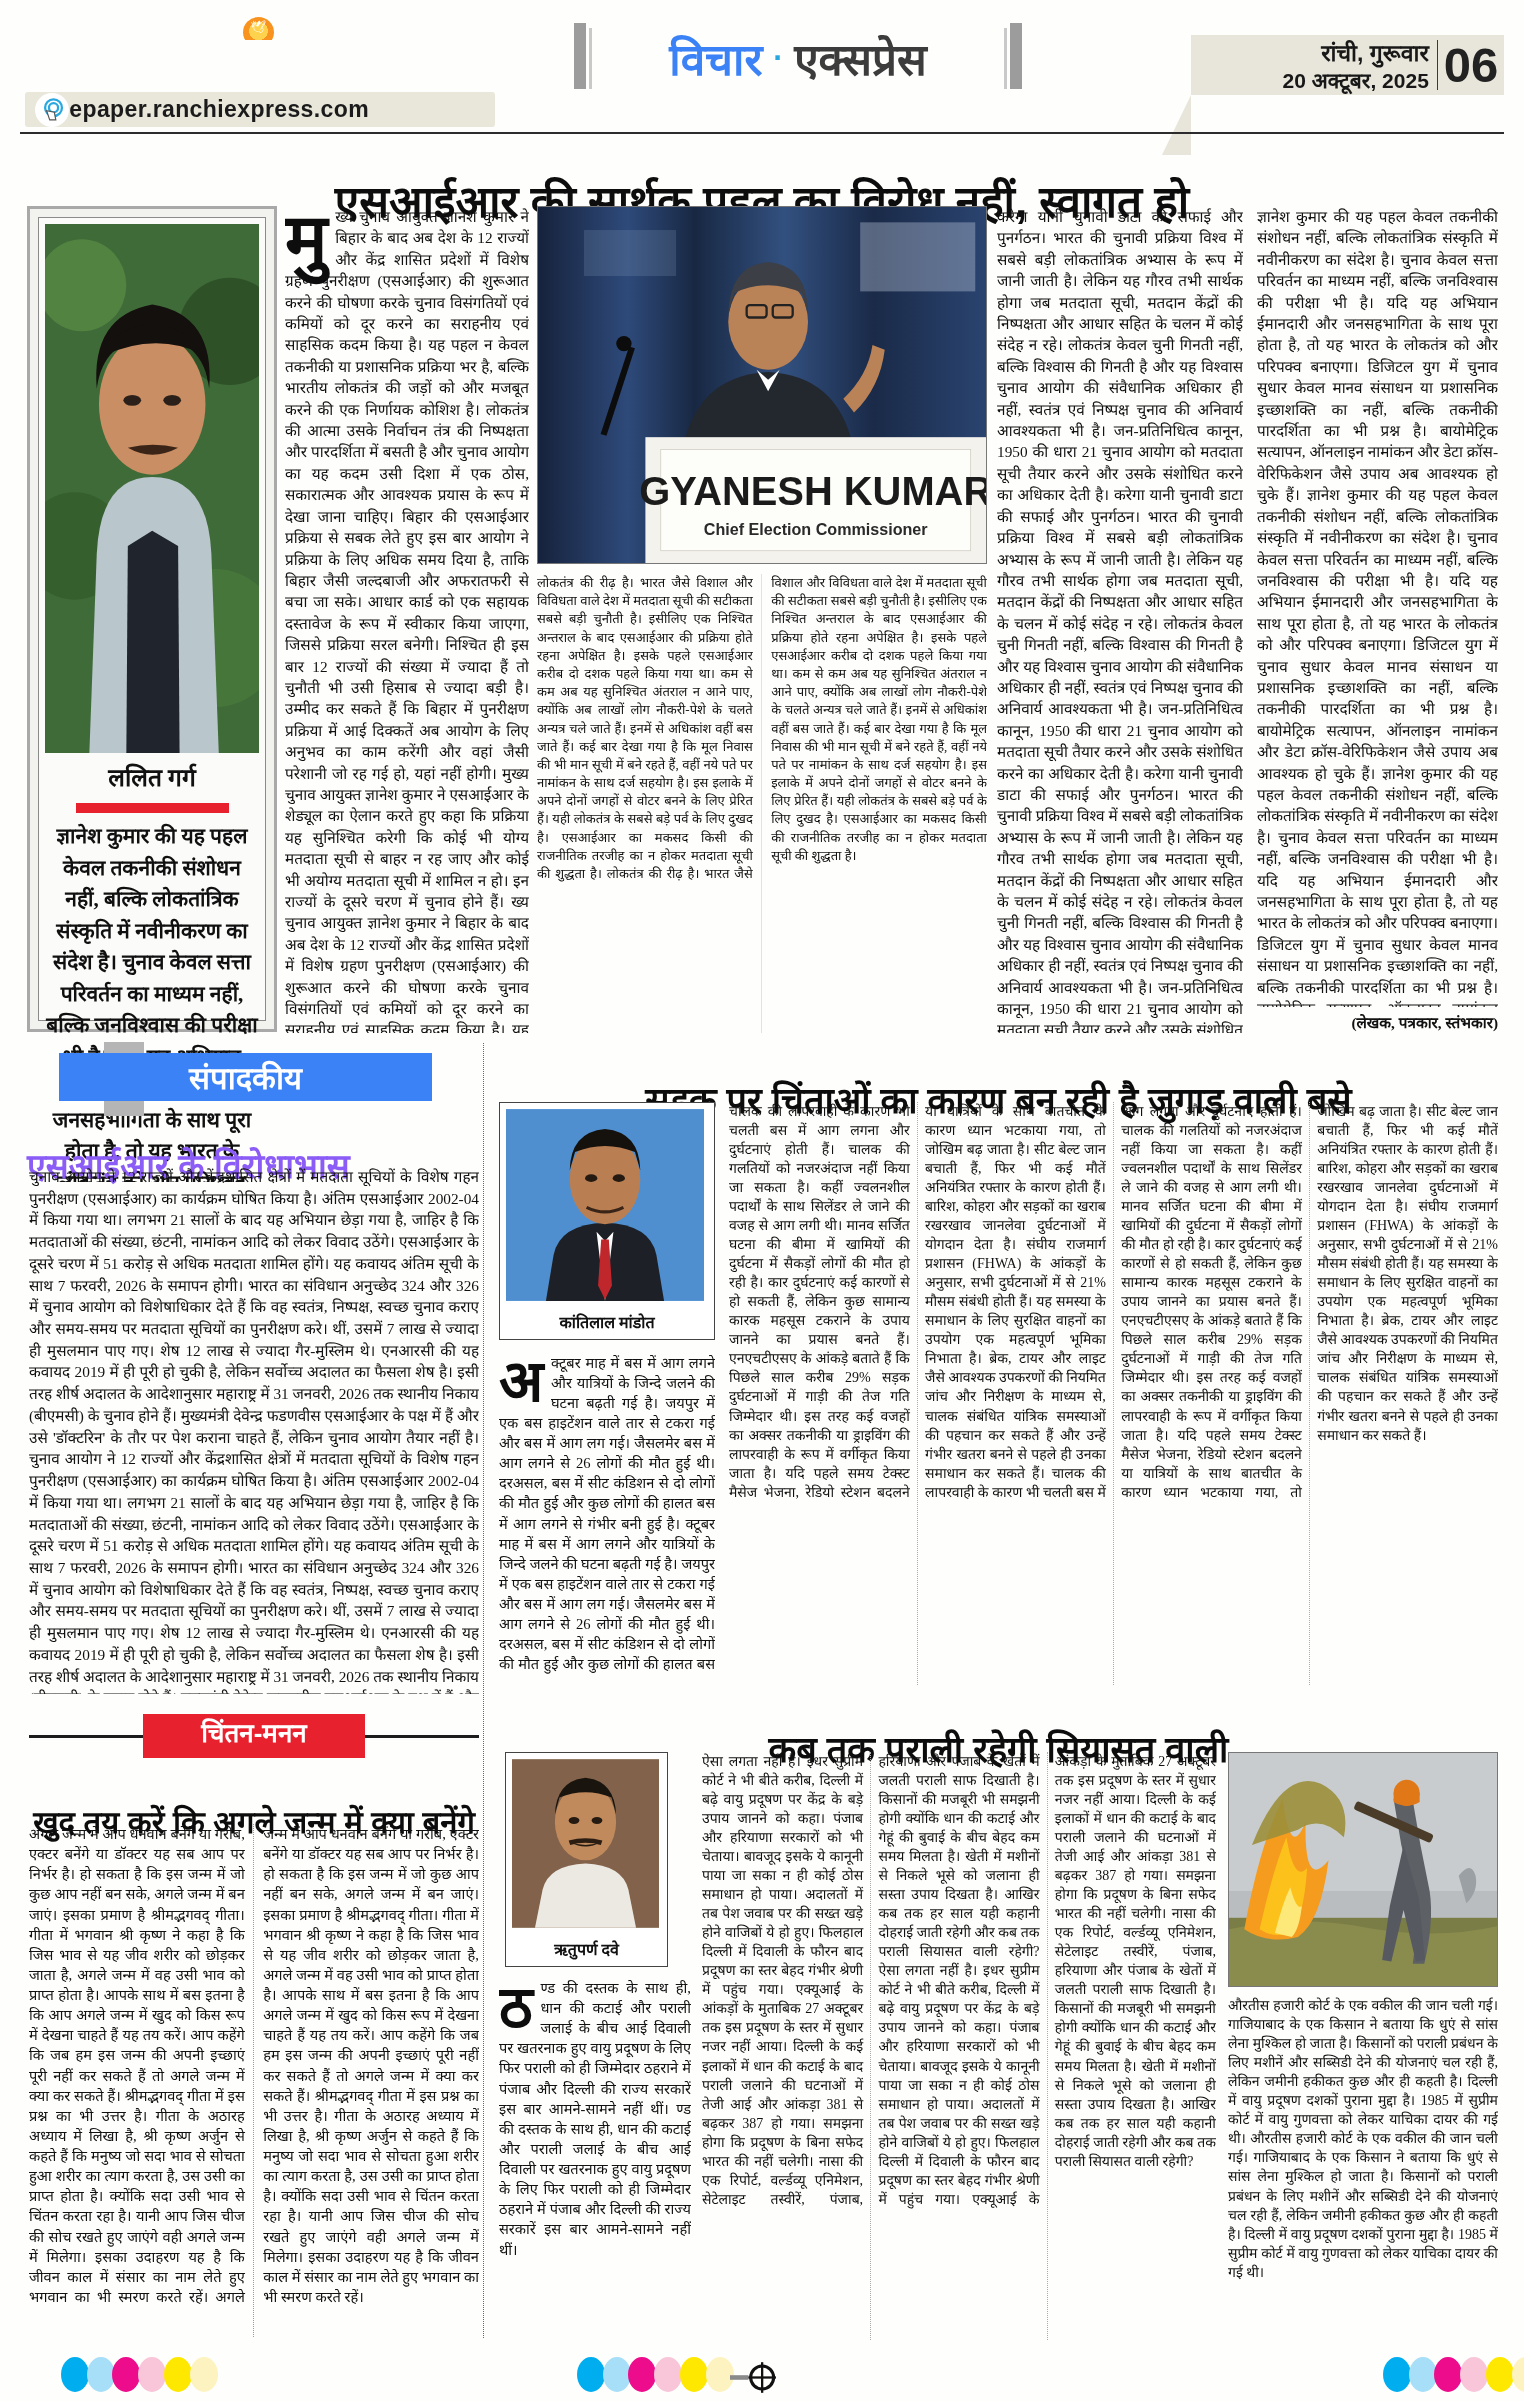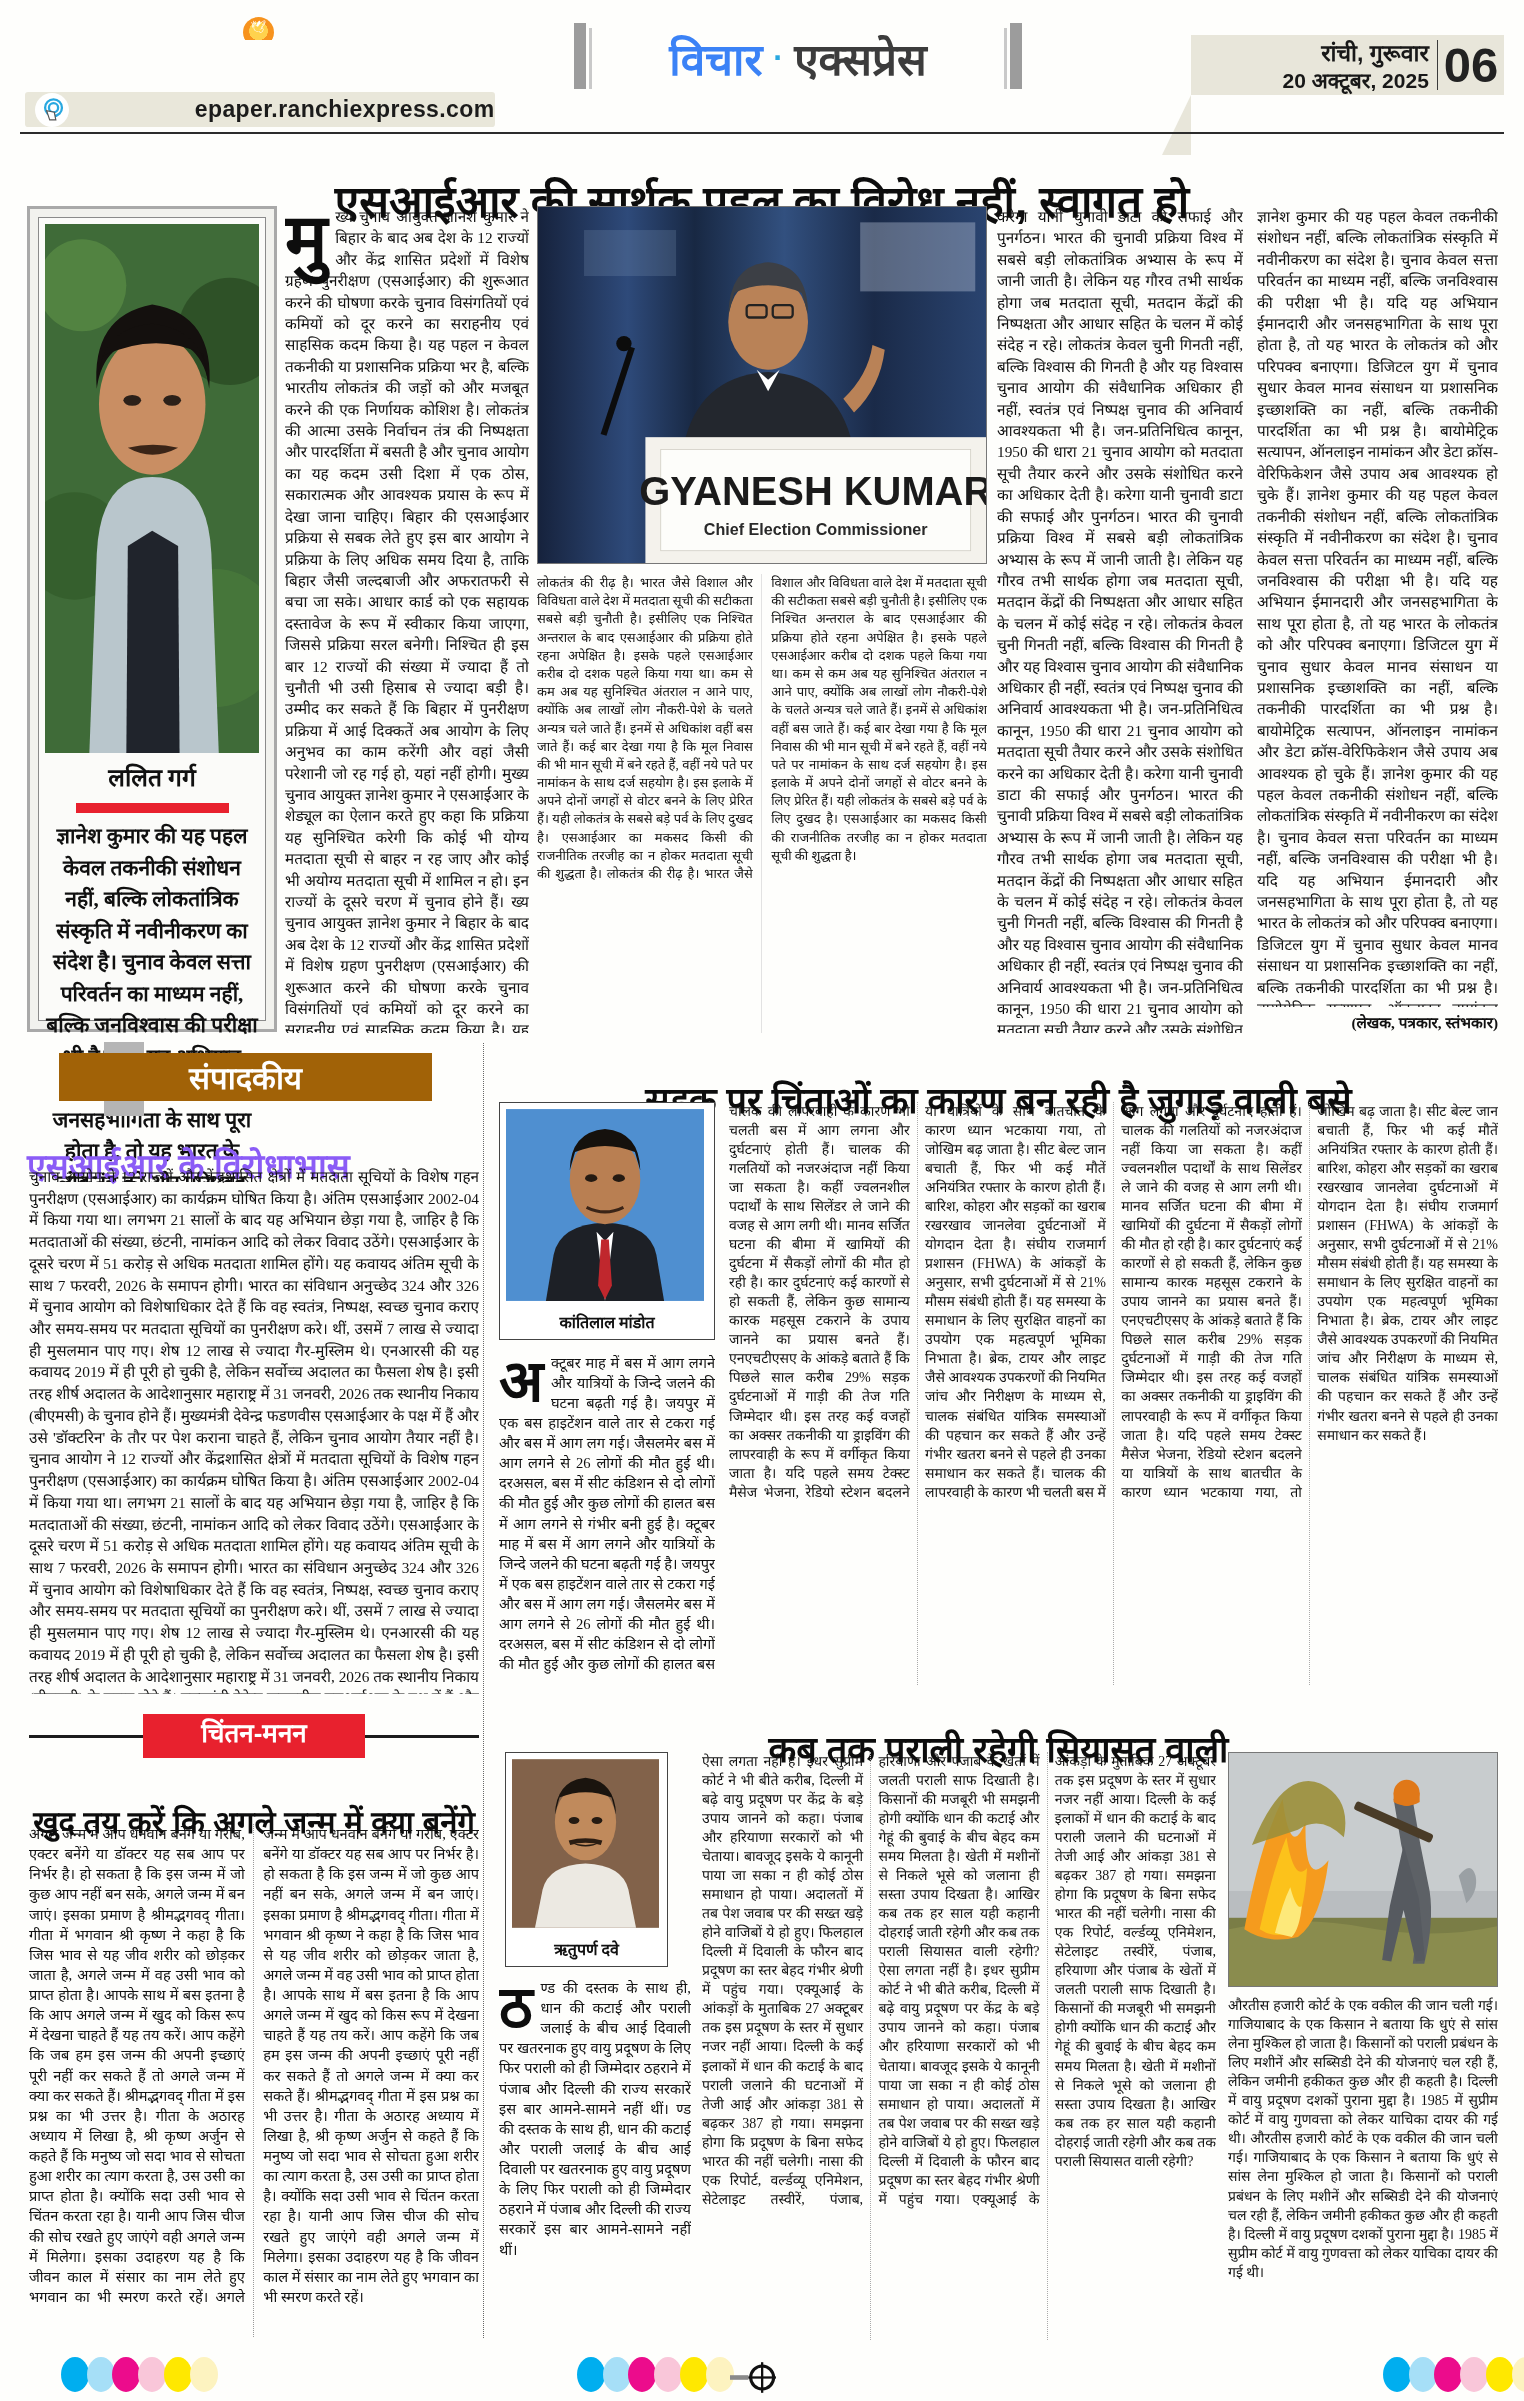--- a/index.html
+++ b/index.html
@@ -10,21 +10,21 @@
   .masthead-text{font-family:"Liberation Sans","DejaVu Sans",sans-serif;font-weight:800;
         font-size:46px;letter-spacing:0.8px;color:#231f20;line-height:1.05;}
   .sun-icon{position:absolute;left:209px;top:-15.3px;width:49px;height:26px;overflow:hidden;}
   .sun-icon .sun{position:absolute;left:9.2px;top:3.1px;width:31px;height:31px;border-radius:50%;
         background:radial-gradient(circle at 50% 45%, #ffd24d 0 40%, #f7931e 41% 70%, rgba(247,147,30,.25) 71%);}
   .sun-icon .dove{position:absolute;left:17px;top:6.1px;font-size:12.3px;color:#fff;}
   .urlbar{position:absolute;left:24.6px;top:92px;width:470px;height:35px;background:#e9e7da;
         border-radius:3.1px;display:flex;align-items:center;}
   .touch-icon{width:34px;height:34px;border-radius:50%;background:#fff;margin-left:10.7px;
         display:flex;align-items:center;justify-content:center;flex:0 0 auto;}
-  .urlbar .url{flex:1;text-align:right;font-family:"Liberation Sans","DejaVu Sans",sans-serif;
+  .urlbar .url{flex:1;text-align:left;font-family:"Liberation Sans","DejaVu Sans",sans-serif;
         font-weight:700;font-size:23px;color:#1b1b1b;letter-spacing:0.4px;}
   .title-wrap{position:absolute;left:568px;top:23px;width:460px;height:69px;display:flex;
         align-items:center;justify-content:center;gap:10.7px;}
   .bracket{position:absolute;top:0;width:26px;height:66px;}
   .bracket .v{position:absolute;top:0;width:11.5px;height:66px;background:#9c9c9c;}
   .bracket .v2{position:absolute;top:4.6px;width:3.1px;height:61px;background:#c9c9c9;}
   .bracket-l{left:6.1px;}  .bracket-l .v{left:0;} .bracket-l .v2{left:14.6px;}
   .bracket-r{right:6.1px;} .bracket-r .v{right:0;} .bracket-r .v2{right:14.6px;}
   .page-title{font-family:"Liberation Sans","DejaVu Sans",sans-serif;font-weight:800;font-size:44px;}
   .pt-blue{color:#3b82f6;} .pt-dark{color:#3c3c3c;} .pt-dot{color:#29a8e0;font-size:31px;}
@@ -62,21 +62,21 @@
         font-size:71px;line-height:.82;padding:4.6px 7.7px 0 0;color:#0d0d0d;}
   .center-photo{position:absolute;left:537px;top:206px;width:450px;height:358px;border:0.8px solid #777;
         box-sizing:border-box;}
   .below-photo{position:absolute;left:537px;top:574px;width:450px;height:459px;overflow:hidden;
         column-count:2;column-gap:18.4px;column-rule:0.8px solid #e2e2e2;text-align:justify;
         font-size:13px;line-height:1.40;}
   
   .vdotted{position:absolute;left:483px;top:1043px;height:1295px;border-left:1.5px dotted #666;}
   .ed-banner-wrap{position:absolute;left:27px;top:1053px;width:454px;height:49px;}
   .ed-graytab{position:absolute;left:77px;top:-10.7px;width:40px;height:74px;background:#b5b5b5;}
-  .ed-banner{position:absolute;left:32px;top:0;width:373px;height:48px;background:#a16207;
+  .ed-banner{position:absolute;left:32px;top:0;width:373px;height:48px;background:#3b82f6;
         display:flex;align-items:center;justify-content:center;}
   .banner-label{font-family:"Liberation Sans","DejaVu Sans",sans-serif;font-weight:800;
         font-size:31px;color:#fff;}
   .ed-headline{position:absolute;left:27px;top:1114px;width:454px;text-align:left;
         font-family:"Liberation Sans","DejaVu Sans",sans-serif;font-weight:800;font-size:34px;color:#8b5cf6;}
   .ed-body{position:absolute;left:29px;top:1166px;width:450px;height:528px;overflow:hidden;
         text-align:justify;font-size:15.3px;line-height:1.42;}
   .ch-rule{position:absolute;left:29px;top:1735px;width:450px;height:3.1px;background:#1c1c1c;}
   .ch-banner{position:absolute;left:143px;top:1714px;width:222px;height:44px;background:#e8212e;
         display:flex;justify-content:center;}

